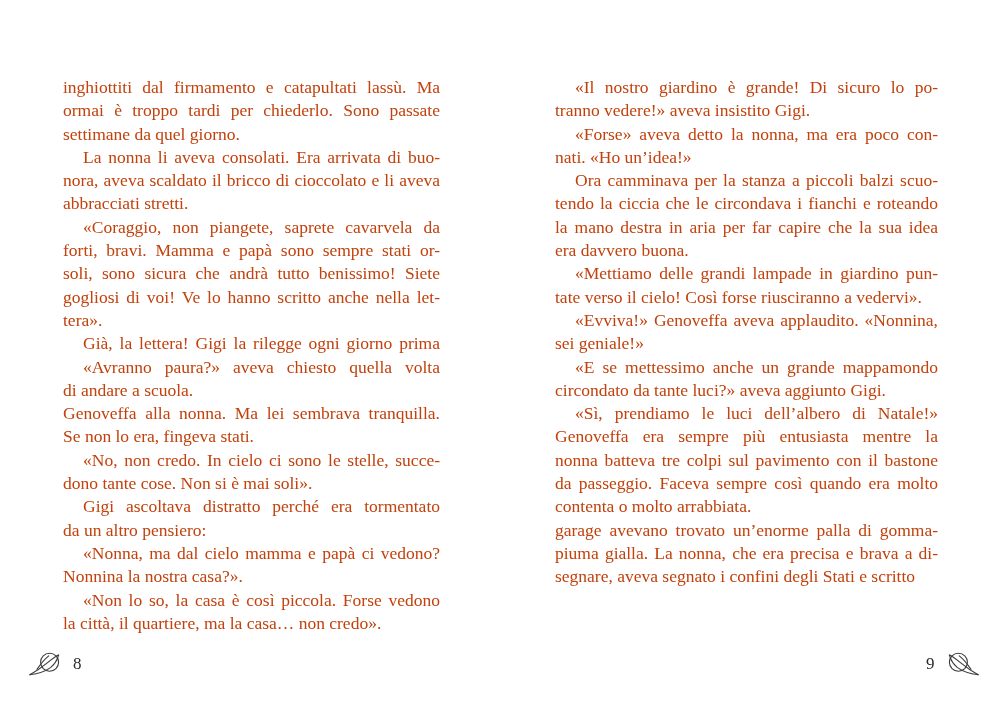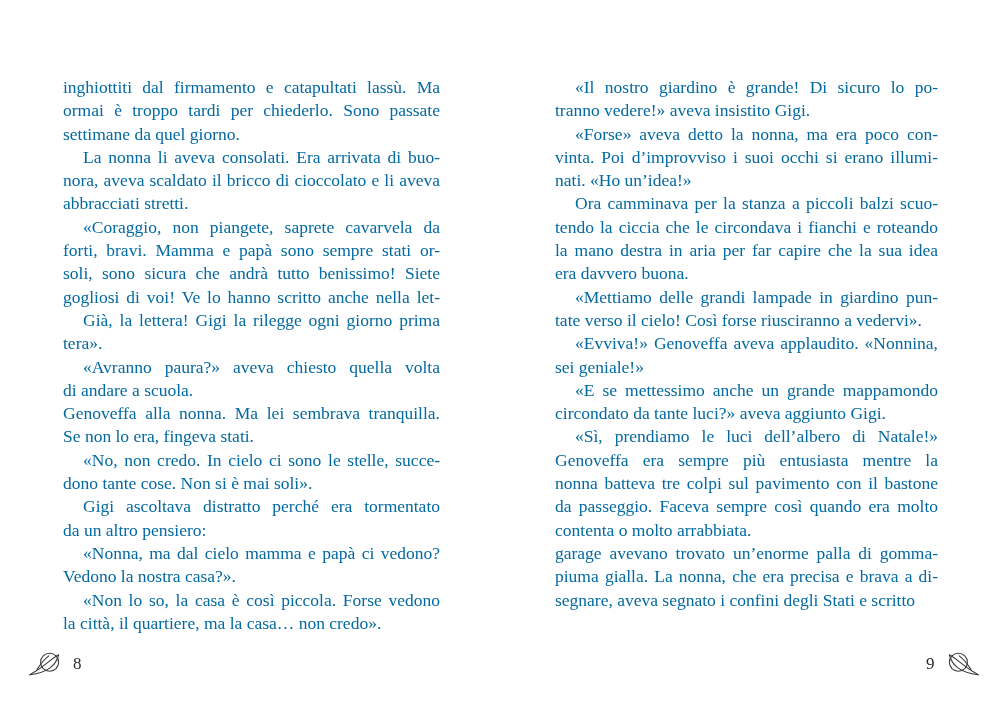--- a/index.html
+++ b/index.html
@@ -14,21 +14,21 @@
     background: #ffffff;
     font-family: "Liberation Serif", "DejaVu Serif", serif;
     color: #1f1f1f;
     overflow: hidden;
   }
   .text-column {
     position: absolute;
     top: 76px;
     font-size: 17.5px;
     line-height: 23.3px;
-    color: #0369a1;
+    color: #c2410c;
   }
   .text-column.left  { left: 63px;  width: 377px; }
   .text-column.right { left: 555px; width: 383px; }
   .line {
     text-align: justify;
     -moz-text-align-last: justify;
     text-align-last: justify;
     white-space: normal;
   }
   .line.end {
@@ -70,41 +70,40 @@
       <div class="line">inghiottiti dal firmamento e catapultati lassù. Ma</div>
       <div class="line">ormai è troppo tardi per chiederlo. Sono passate</div>
       <div class="line end">settimane da quel giorno.</div>
       <div class="line indent">La nonna li aveva consolati. Era arrivata di buo-</div>
       <div class="line">nora, aveva scaldato il bricco di cioccolato e li aveva</div>
       <div class="line end">abbracciati stretti.</div>
       <div class="line indent">«Coraggio, non piangete, saprete cavarvela da</div>
       <div class="line">forti, bravi. Mamma e papà sono sempre stati or-</div>
       <div class="line">soli, sono sicura che andrà tutto benissimo! Siete</div>
       <div class="line">gogliosi di voi! Ve lo hanno scritto anche nella let-</div>
+      <div class="line end">tera».</div>
       <div class="line indent">Già, la lettera! Gigi la rilegge ogni giorno prima</div>
-      <div class="line end">tera».</div>
       <div class="line indent">«Avranno paura?» aveva chiesto quella volta</div>
       <div class="line end">di andare a scuola.</div>
       <div class="line">Genoveffa alla nonna. Ma lei sembrava tranquilla.</div>
       <div class="line end">Se non lo era, fingeva stati.</div>
       <div class="line indent">«No, non credo. In cielo ci sono le stelle, succe-</div>
       <div class="line end">dono tante cose. Non si è mai soli».</div>
       <div class="line indent">Gigi ascoltava distratto perché era tormentato</div>
       <div class="line end">da un altro pensiero:</div>
       <div class="line indent">«Nonna, ma dal cielo mamma e papà ci vedono?</div>
-      <div class="line end">Vedono la nostra casa?».</div>
+      <div class="line end">Nonnina la nostra casa?».</div>
       <div class="line indent">«Non lo so, la casa è così piccola. Forse vedono</div>
       <div class="line end">la città, il quartiere, ma la casa… non credo».</div>
     </div>
 
   <div class="text-column right">
       <div class="line indent">«Il nostro giardino è grande! Di sicuro lo po-</div>
       <div class="line end">tranno vedere!» aveva insistito Gigi.</div>
       <div class="line indent">«Forse» aveva detto la nonna, ma era poco con-</div>
-      <div class="line">vinta. Poi d’improvviso i suoi occhi si erano illumi-</div>
       <div class="line end">nati. «Ho un’idea!»</div>
       <div class="line indent">Ora camminava per la stanza a piccoli balzi scuo-</div>
       <div class="line">tendo la ciccia che le circondava i fianchi e roteando</div>
       <div class="line">la mano destra in aria per far capire che la sua idea</div>
       <div class="line end">era davvero buona.</div>
       <div class="line indent">«Mettiamo delle grandi lampade in giardino pun-</div>
       <div class="line end">tate verso il cielo! Così forse riusciranno a vedervi».</div>
       <div class="line indent">«Evviva!» Genoveffa aveva applaudito. «Nonnina,</div>
       <div class="line end">sei geniale!»</div>
       <div class="line indent">«E se mettessimo anche un grande mappamondo</div>

